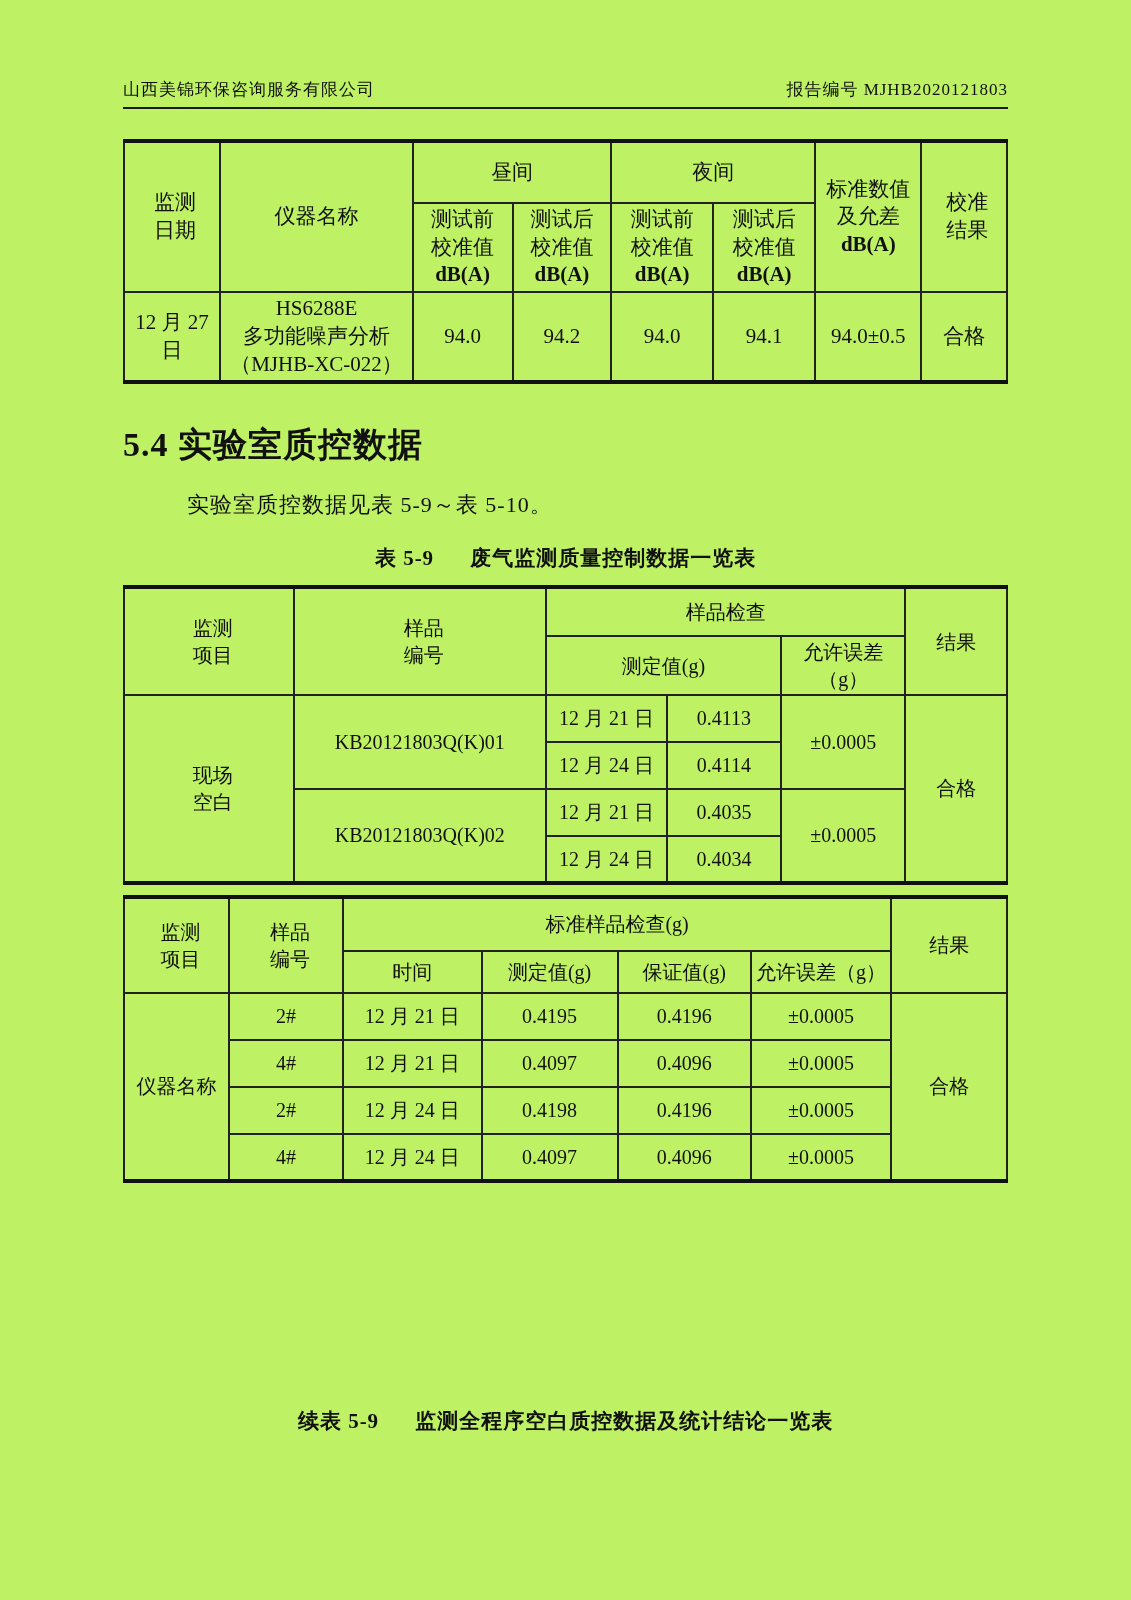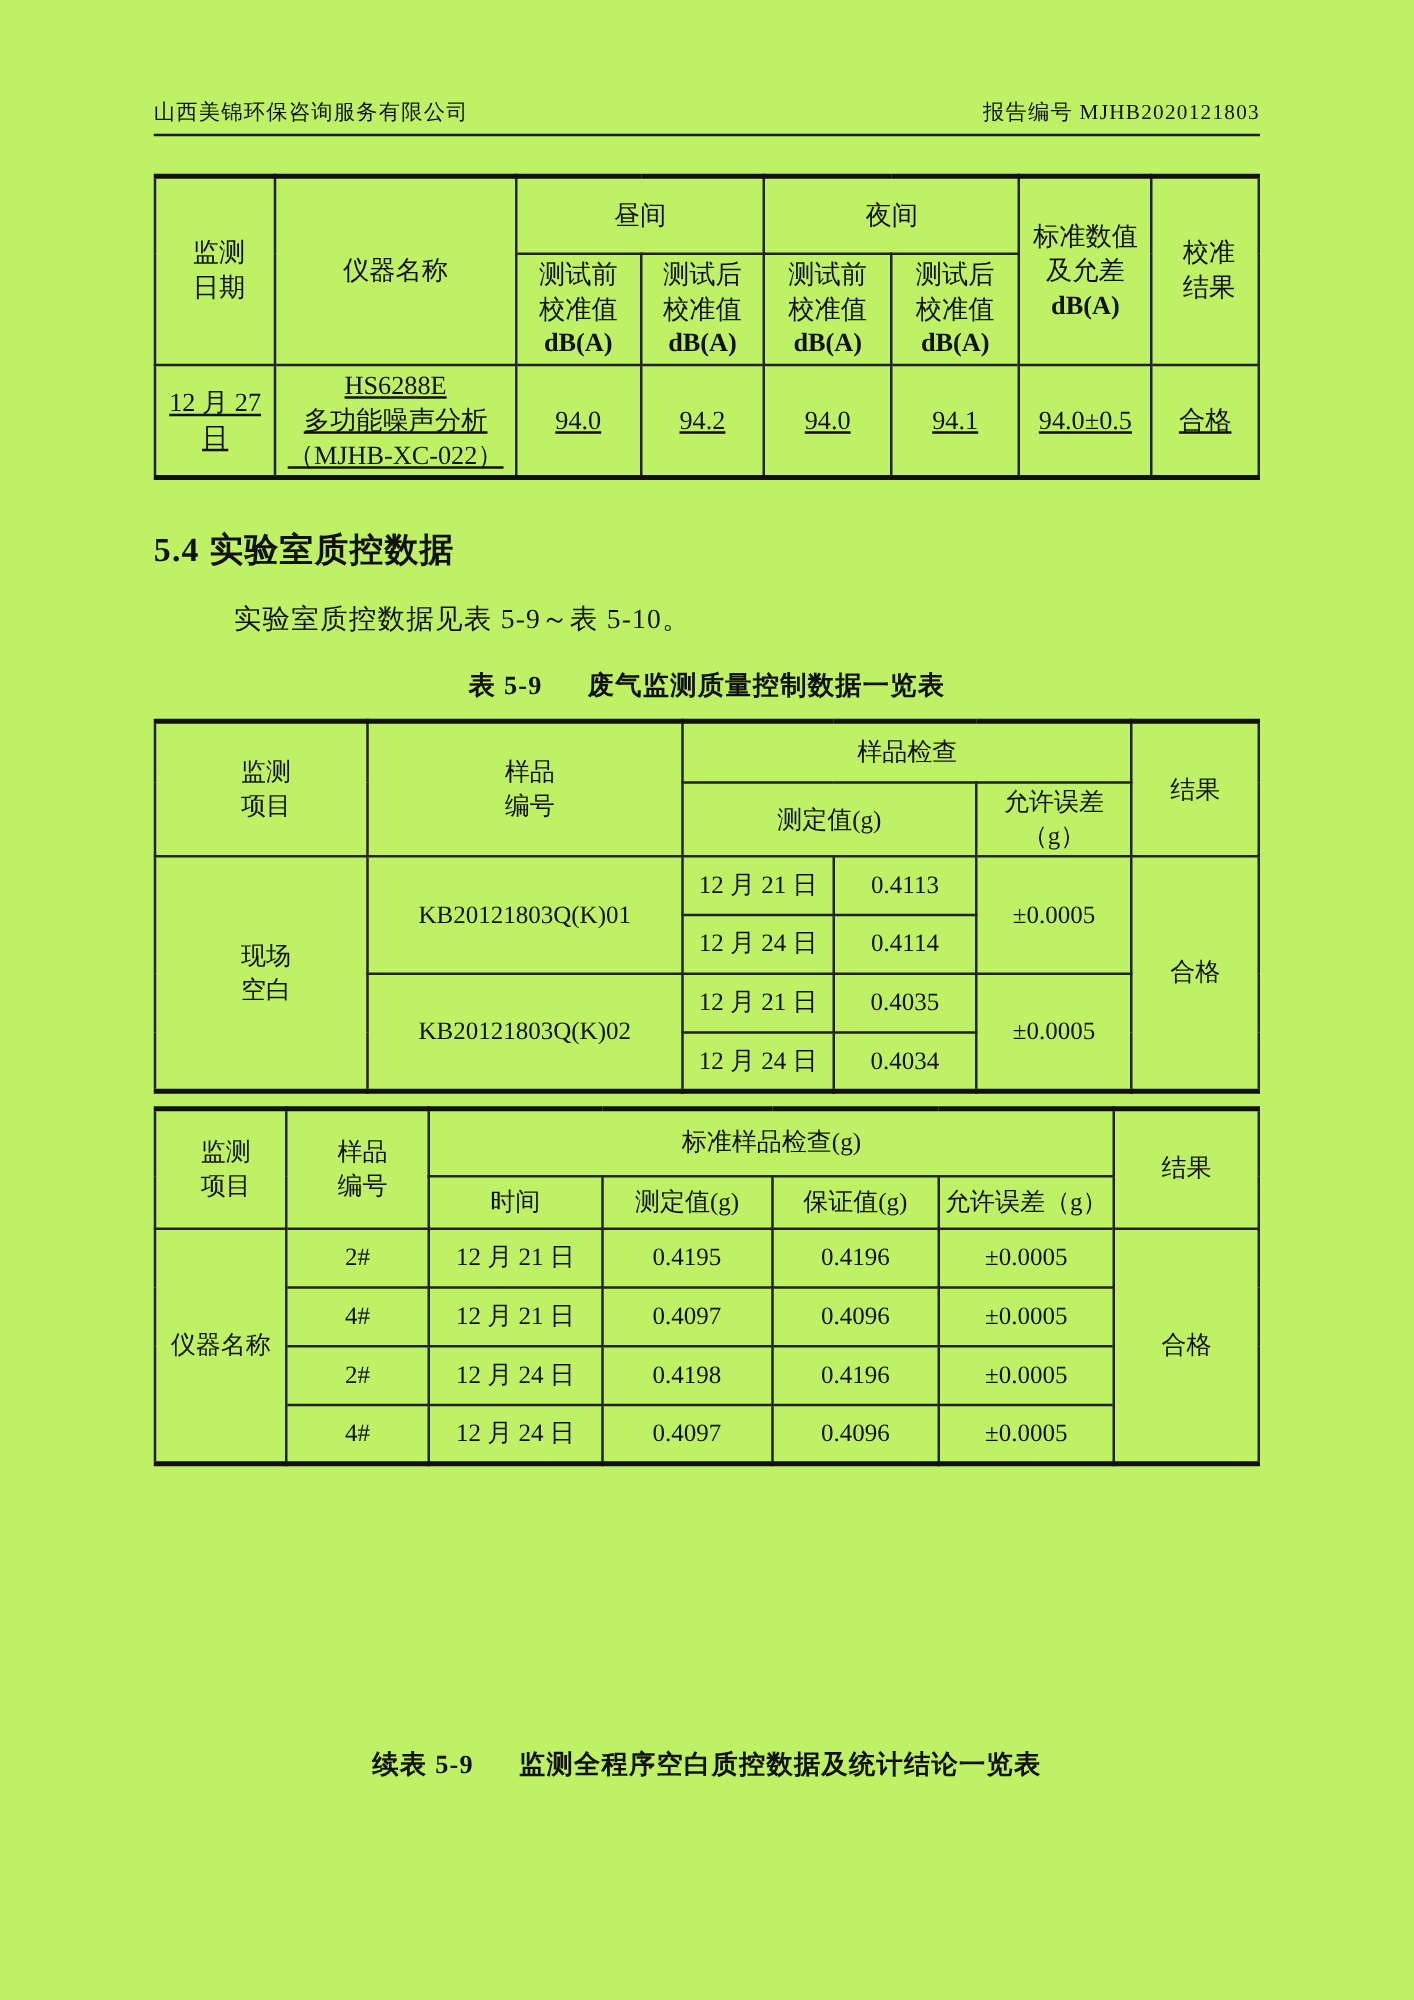--- a/index.html
+++ b/index.html
@@ -34,41 +34,41 @@
   }
   table.tbl td {
     border: 2px solid #222;
     vertical-align: middle;
     padding: 2px 3px;
     line-height: 1.32;
   }
   .t-calib { margin-top: 30px; font-size: 21px; }
   .t-calib tr.hr1 { height: 62px; }
   .t-calib tr.hr2 { height: 80px; }
-  .t-calib tr.dr  { height: 72px; text-decoration: underline; }
+  .t-calib tr.dr  { height: 72px; }
 
   .t59  { margin-top: 13px; font-size: 20px; }
   .t59 tr.hr1 { height: 49px; }
   .t59 tr.hr2 { height: 54px; }
   .t59 tr.dr  { height: 47px; }
 
   .t59b { margin-top: 10px; font-size: 20px; }
   .t59b tr.hr1 { height: 54px; }
   .t59b tr.hr2 { height: 42px; }
   .t59b tr.dr  { height: 47px; }
 
   .unit { font-weight: bold; }
 
   
   .wrap2 { max-width: 48px; margin: 0 auto; word-break: break-all; text-align: right; }
   .wrap3 { max-width: 68px; margin: 0 auto; word-break: break-all; }
   .wrap4 { max-width: 90px; margin: 0 auto; word-break: break-all; }
 
   
-  .sec-heading { font-size: 27px; font-weight: bold; margin-top: 38px; letter-spacing: 1px; }
+  .sec-heading { font-size: 34px; font-weight: bold; margin-top: 38px; letter-spacing: 1px; }
   .para { font-size: 22px; margin-top: 22px; text-indent: 64px; letter-spacing: 1px; }
   .caption { text-align: center; font-size: 21px; font-weight: bold; margin-top: 24px; letter-spacing: 1px; }
   .caption.c2 { margin-top: 14px; }
   .caption.c3 { margin-top: 224px; }
   .cap-label { margin-right: 36px; }
 
   .doc-footer {
     position: absolute; left: 0; right: 0; bottom: 92px;
     text-align: center; font-size: 16px; letter-spacing: 1px;
   }

